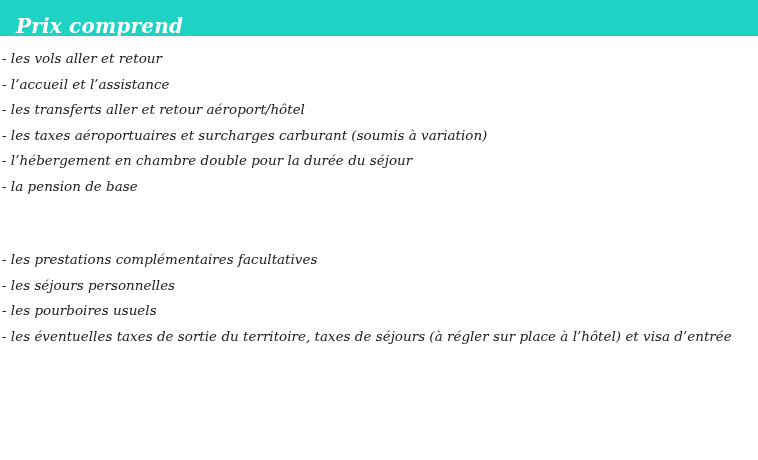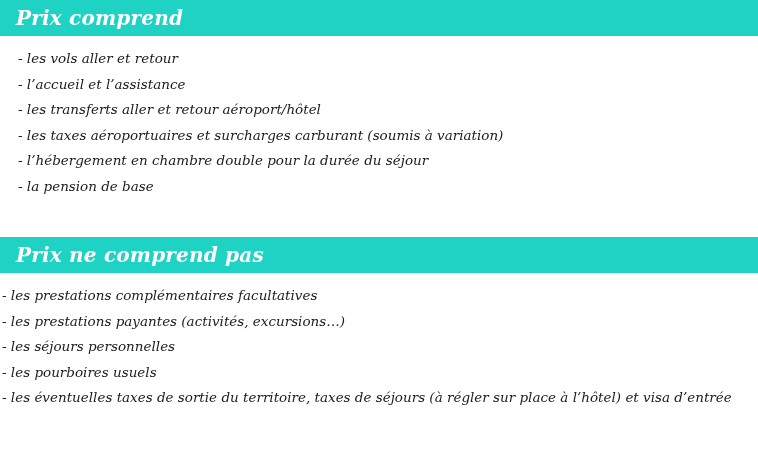--- a/index.html
+++ b/index.html
@@ -18,21 +18,21 @@
     width: 758px;
     height: 460px;
     background: #ffffff;
     box-sizing: border-box;
   }
   .section-header {
     background: #1fd3c4;
     color: #ffffff;
     height: 36px;
     display: flex;
-    align-items: center;
+    align-items: flex-end;
     padding-left: 16px;
     box-sizing: border-box;
   }
   .section-header .title {
     font-family: "DejaVu Serif", serif;
     font-style: italic;
     font-weight: bold;
     font-size: 20px;
     letter-spacing: 0.2px;
     line-height: 1;
@@ -49,21 +49,20 @@
     line-height: 1;
     padding: 0 0 0 2px;
     margin-bottom: 12px;
     white-space: nowrap;
   }
   .spacer-1 {
     height: 32px;
   }
   .block-included .section-body {
     padding-top: 16px;
-    padding-left: 16px;
   }
   .block-excluded .section-body {
     padding-top: 16px;
   }
 </style>
 </head>
 <body>
 
 <div class="page">
 
@@ -77,25 +76,21 @@
       <div class="item">- les transferts aller et retour aéroport/hôtel</div>
       <div class="item">- les taxes aéroportuaires et surcharges carburant (soumis à variation)</div>
       <div class="item">- l’hébergement en chambre double pour la durée du séjour</div>
       <div class="item">- la pension de base</div>
     </div>
   </div>
 
   <div class="spacer-1"></div>
 
   <div class="block block-excluded">
-    <div class="section-header">
-      <span class="title">Prix ne comprend pas</span>
-    </div>
     <div class="section-body">
       <div class="item">- les prestations complémentaires facultatives</div>
-      <div class="item">- les prestations payantes (activités, excursions…)</div>
       <div class="item">- les séjours personnelles</div>
       <div class="item">- les pourboires usuels</div>
       <div class="item">- les éventuelles taxes de sortie du territoire, taxes de séjours (à régler sur place à l’hôtel) et visa d’entrée</div>
     </div>
   </div>
 
 </div>
 
 </body></html>

